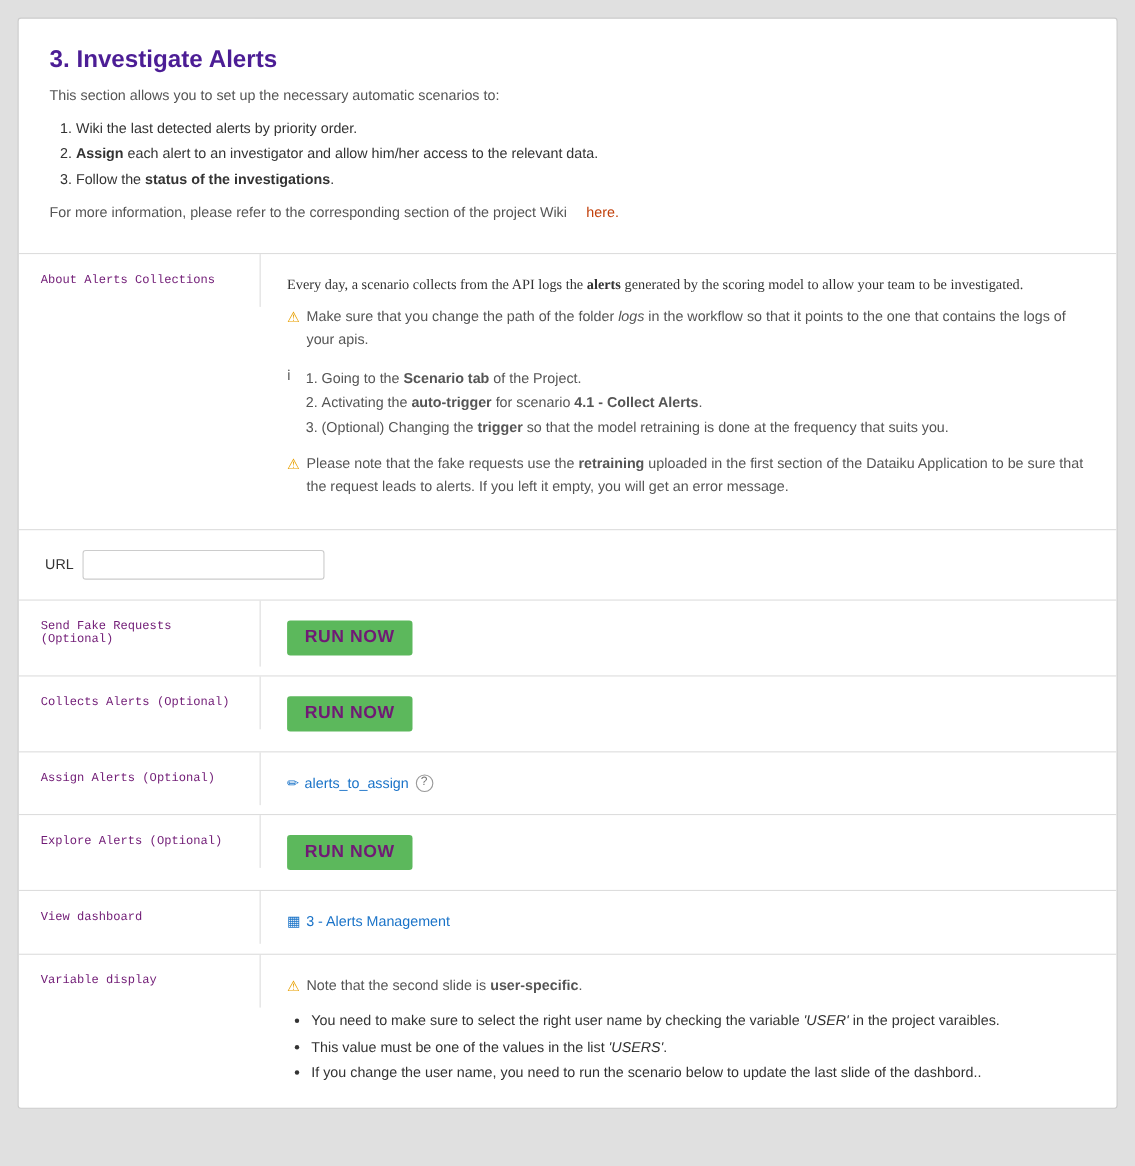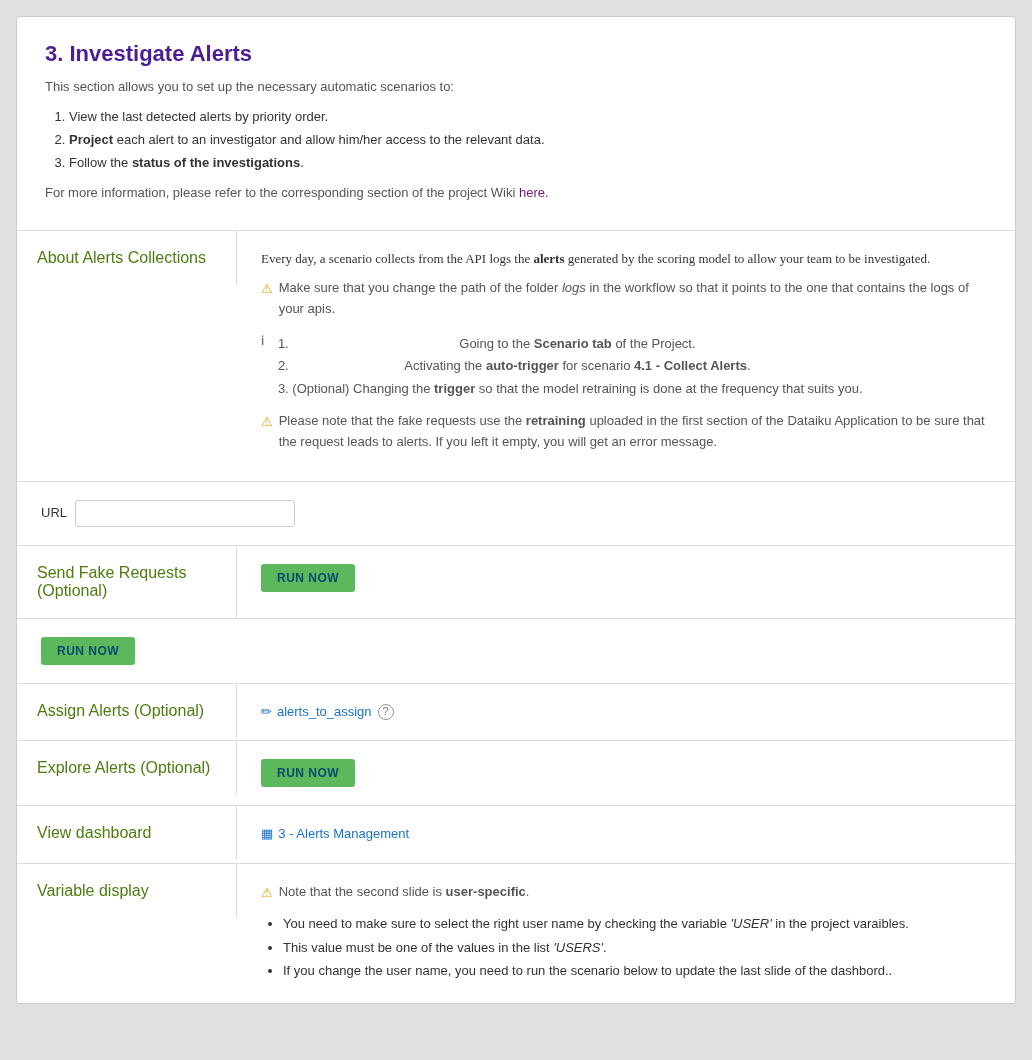--- a/index.html
+++ b/index.html
@@ -30,38 +30,40 @@
       color: #555;
       margin-bottom: 8px;
       line-height: 1.5;
     }
     .header-section ol {
       padding-left: 24px;
       margin-bottom: 8px;
       line-height: 1.8;
     }
     .header-section a {
-      color: #701a75;
+      color: #c2410c;
       text-decoration: none;
+      margin-left: 14px;
     }
 
     .row {
       display: flex;
       border-bottom: 1px solid #ddd;
       align-items: flex-start;
     }
     .row:last-child { border-bottom: none; }
 
     .row-label {
       width: 220px;
       min-width: 220px;
       padding: 18px 20px;
-      color: #4d7c0f;
-      font-size: 16px;
+      color: #701a75;
+      font-size: 11px;
       border-right: 1px solid #ddd;
+      font-family: Liberation Mono, monospace;
     }
 
     .row-content {
       flex: 1;
       padding: 18px 24px;
       line-height: 1.6;
     }
 
     .row-content p { margin-bottom: 8px; font-family: Liberation Serif, serif; }
     .row-content p:last-child { margin-bottom: 0; }
@@ -90,43 +92,42 @@
       display: flex;
       align-items: flex-start;
       gap: 6px;
       margin-bottom: 10px;
       color: #555;
     }
 
     .sub-list {
       padding-left: 22px;
       margin-top: 4px;
-      text-align: center;
     }
     .sub-list li {
       margin-bottom: 3px;
       line-height: 1.5;
     }
 
     .bullet-list {
       padding-left: 22px;
       margin-top: 4px;
     }
     .bullet-list li {
       margin-bottom: 4px;
       line-height: 1.5;
     }
 
     .btn-run {
       background: #5cb85c;
-      color: #0c4a6e;
+      color: #701a75;
       border: none;
       border-radius: 3px;
       padding: 7px 16px;
-      font-size: 12px;
+      font-size: 16px;
       font-weight: bold;
       cursor: pointer;
       letter-spacing: 0.5px;
     }
 
     .url-row {
       display: flex;
       align-items: center;
       gap: 8px;
     }
@@ -187,22 +188,22 @@
   </style>
 </head>
 <body>
 
 <div class="card">
 
   <div class="header-section">
     <h2>3. Investigate Alerts</h2>
     <p>This section allows you to set up the necessary automatic scenarios to:</p>
     <ol>
-      <li>View the last detected alerts by priority order.</li>
-      <li><b>Project</b> each alert to an investigator and allow him/her access to the relevant data.</li>
+      <li>Wiki the last detected alerts by priority order.</li>
+      <li><b>Assign</b> each alert to an investigator and allow him/her access to the relevant data.</li>
       <li>Follow the <b>status of the investigations</b>.</li>
     </ol>
     <p>
       <span>For more information, please refer to the corresponding section of the project Wiki</span>
       <a href="#">here.</a>
     </p>
   </div>
 
   <div class="row">
     <div class="row-label">About Alerts Collections</div>
@@ -241,20 +242,21 @@
   </div>
 
   <div class="row">
     <div class="row-label">Send Fake Requests (Optional)</div>
     <div class="row-content">
       <button class="btn-run">RUN NOW</button>
     </div>
   </div>
 
   <div class="row">
+    <div class="row-label">Collects Alerts (Optional)</div>
     <div class="row-content">
       <button class="btn-run">RUN NOW</button>
     </div>
   </div>
 
   <div class="row">
     <div class="row-label">Assign Alerts (Optional)</div>
     <div class="row-content assign-row-content">
       <a href="#" class="link-scenario">
         <span class="pencil-icon">✏</span>

